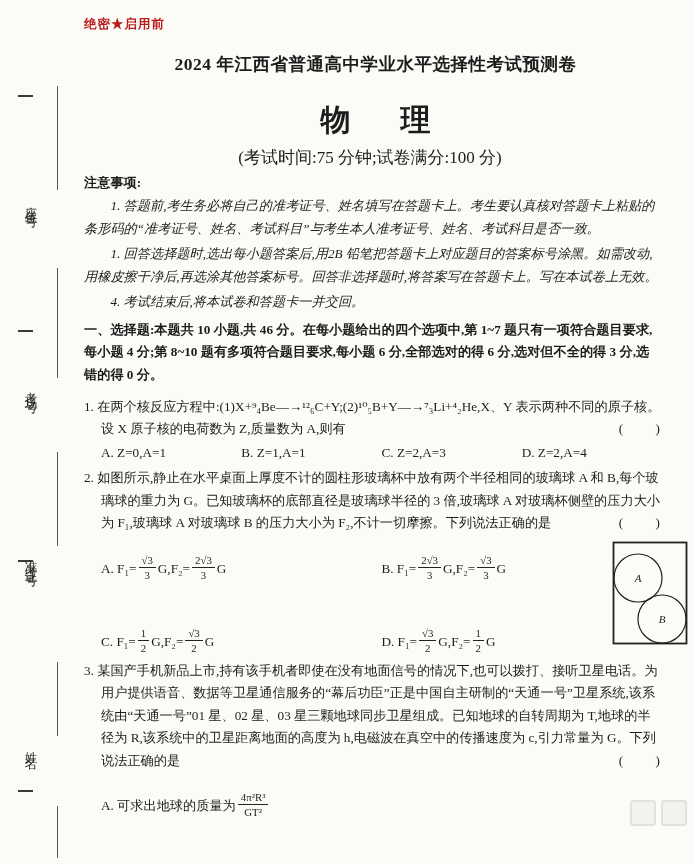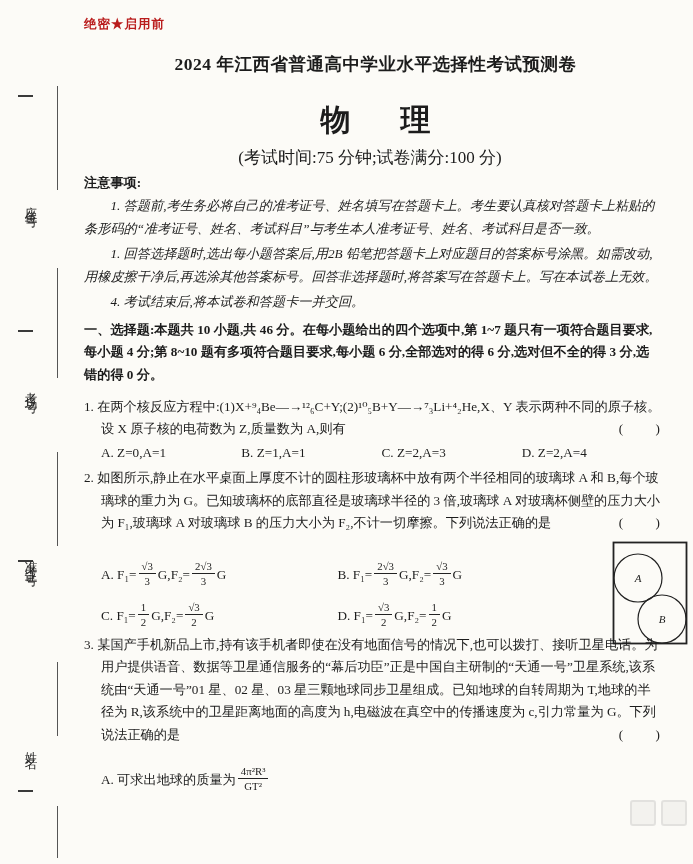--- a/index.html
+++ b/index.html
@@ -36,21 +36,21 @@
   .notice { text-indent:2em; font-style:italic; margin-bottom:3px; }
   .section { margin-top:5px; margin-bottom:10px; }
 
   .question { position:relative; margin-top:3px; }
   .stem { position:relative; padding-left:17px; text-indent:-17px; }
   .bracket { position:absolute; right:0; bottom:0; text-indent:0; letter-spacing:2px; }
 
   .opts { padding-left:17px; }
   .opts.row4 { display:flex; margin-top:1px; }
   .opts.row4 .opt { flex:1; }
-  .opts.grid2 { display:grid; grid-template-columns:47% 53%; row-gap:12px; width:90%; margin-top:26px; }
+  .opts.grid2 { display:grid; grid-template-columns:47% 53%; row-gap:12px; width:90%; margin-top:20px;gap:44px; }
   .opt-math { white-space:nowrap; }
   .q3opt { margin-top:20px; }
 
   
   .frac { display:inline-flex; flex-direction:column; vertical-align:middle; text-align:center; font-size:0.82em; line-height:1.3; margin:0 2px; position:relative; top:-2px; }
   .frac .fnum { border-bottom:1.3px solid #222; padding:0 3px; }
   .frac .fden { padding:0 3px; }
 
   
   .fig { position:absolute; top:74px; right:-26px; width:76px; height:104px; }

